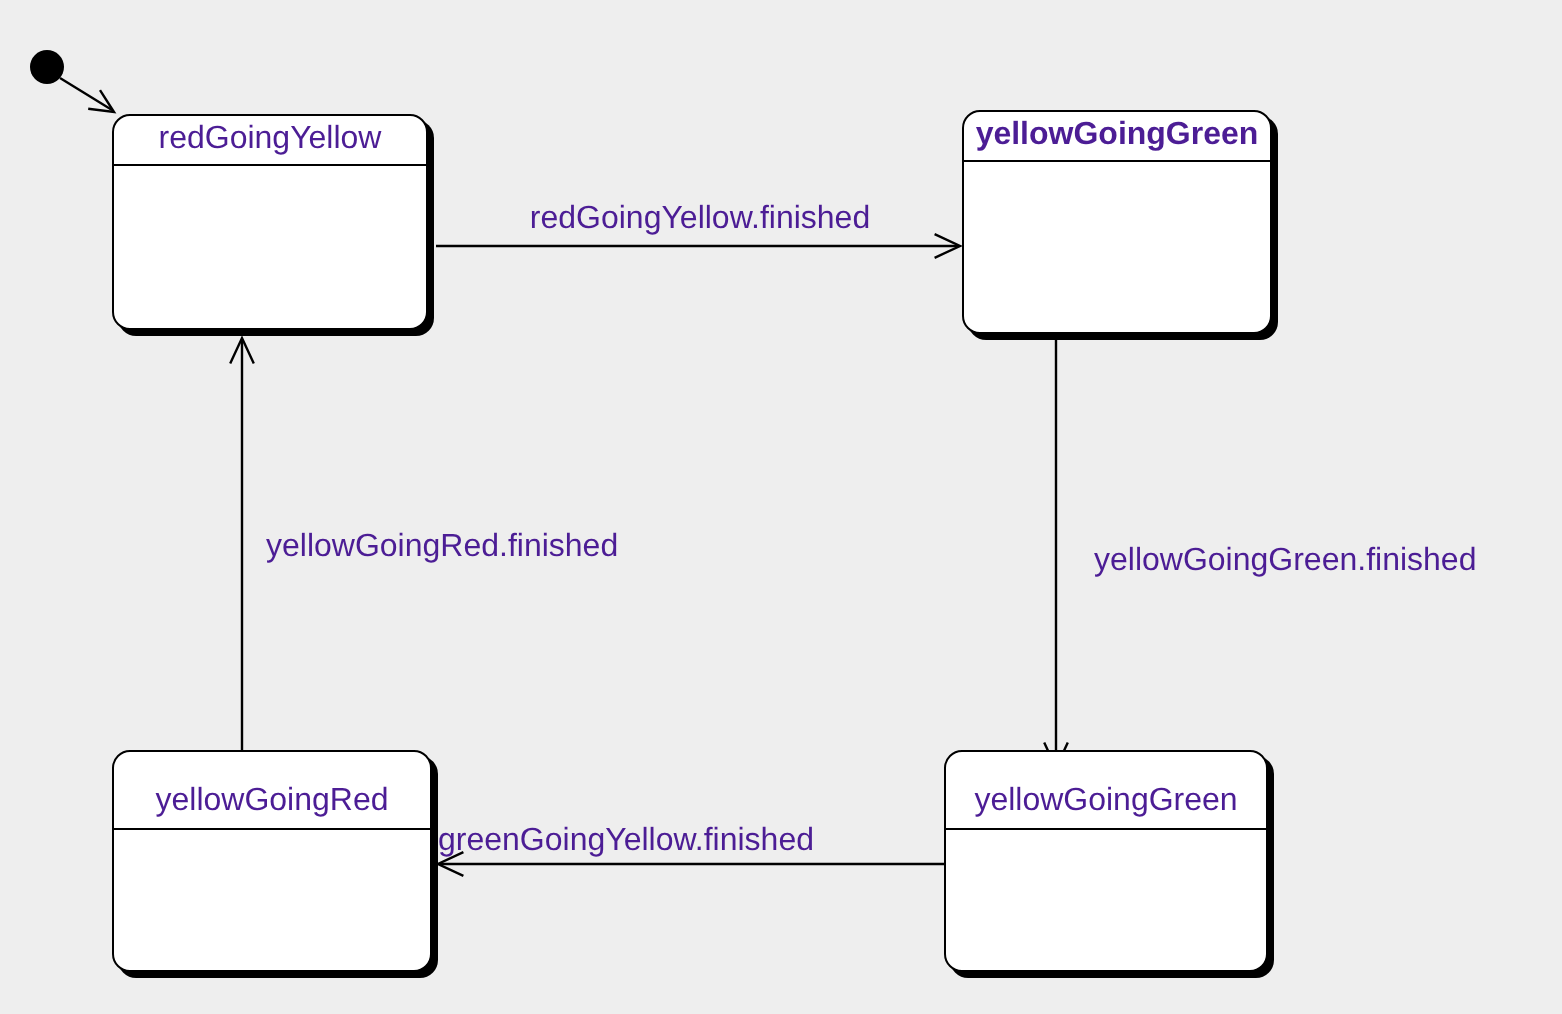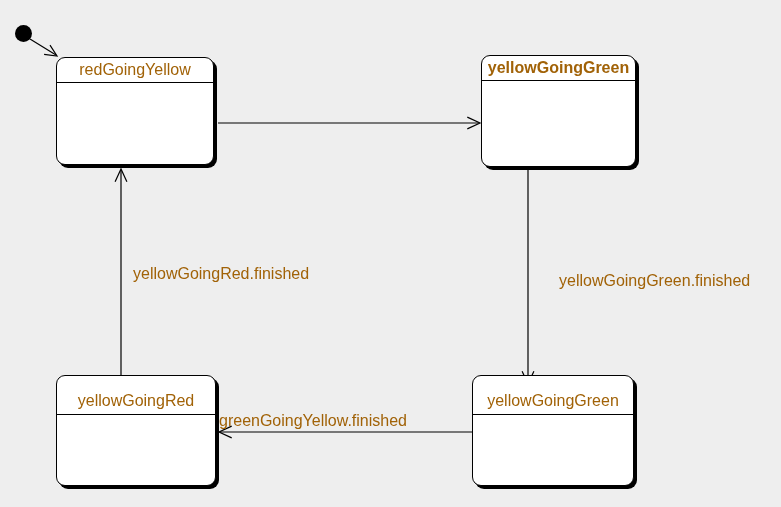--- a/index.html
+++ b/index.html
@@ -1,18 +1,18 @@
 <!DOCTYPE html>
 <html><head>
 <meta charset="utf-8">
 <style>
   html,body{margin:0;padding:0;background:#eeeeee;}
   .canvas{
     position:relative;width:781px;height:507px;background:#eeeeee;
-    font-family:"Liberation Sans",sans-serif;color:#a16207;overflow:hidden;
+    font-family:"Liberation Sans",sans-serif;color:#4c1d95;overflow:hidden;
   }
   .wires{position:absolute;left:0;top:0;width:781px;height:507px;}
   .wires line,.wires polyline{stroke:#000;stroke-width:1.2;fill:none;}
   .state{
     position:absolute;box-sizing:border-box;background:#ffffff;
     border:1.6px solid #000;border-radius:9px;
     box-shadow:3px 3px 0 0 #000;
     display:flex;flex-direction:column;
   }
   .state-title{
@@ -22,21 +22,21 @@
   }
   .state-body{flex:1 1 auto;}
   #st-red   {left:56px; top:57px;  width:158px;height:108px;}
   #st-yg    {left:481px;top:55px;  width:155px;height:112px;font-weight:bold;}
   #st-gg    {left:472px;top:375px; width:162px;height:111px;}
   #st-yr    {left:56px; top:375px; width:160px;height:111px;}
   #st-red .state-title, #st-yg .state-title{flex-basis:24px;}
   #st-gg .state-title, #st-yr .state-title{flex-basis:26px;margin-top:12px;}
   .edge-label{position:absolute;font-size:16px;line-height:17px;white-space:nowrap;}
   #lbl-t1{left:219px;top:101px;width:262px;text-align:center;}
-  #lbl-t2{left:547px;top:272px;margin-left:12px;}
+  #lbl-t2{left:547px;top:272px;}
   #lbl-t3{left:219px;top:412px;width:253px;text-align:left;}
   #lbl-t4{left:133px;top:265px;text-align:center;}
 </style>
 </head>
 <body>
 
 <div class="canvas">
 
   <svg class="wires" viewBox="0 0 781 507" xmlns="http://www.w3.org/2000/svg">
     <g>
@@ -75,17 +75,18 @@
   <div class="state" id="st-gg">
     <div class="state-title">yellowGoingGreen</div>
     <div class="state-body"></div>
   </div>
 
   <div class="state" id="st-yr">
     <div class="state-title">yellowGoingRed</div>
     <div class="state-body"></div>
   </div>
 
+  <div class="edge-label" id="lbl-t1">redGoingYellow.finished</div>
   <div class="edge-label" id="lbl-t2">yellowGoingGreen.finished</div>
   <div class="edge-label" id="lbl-t3">greenGoingYellow.finished</div>
   <div class="edge-label" id="lbl-t4">yellowGoingRed.finished</div>
 
 </div>
 
 </body></html>

